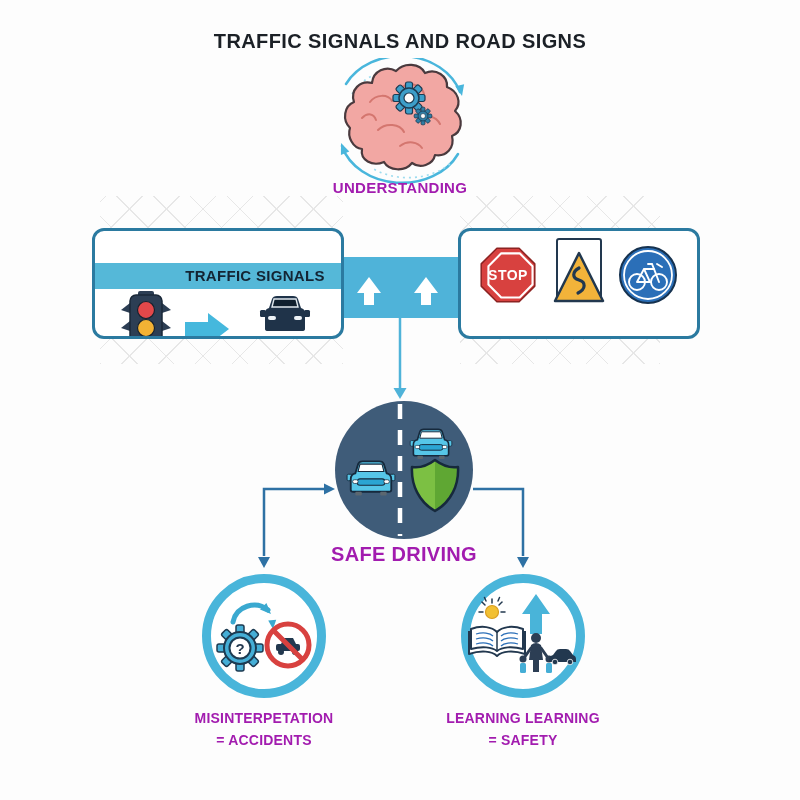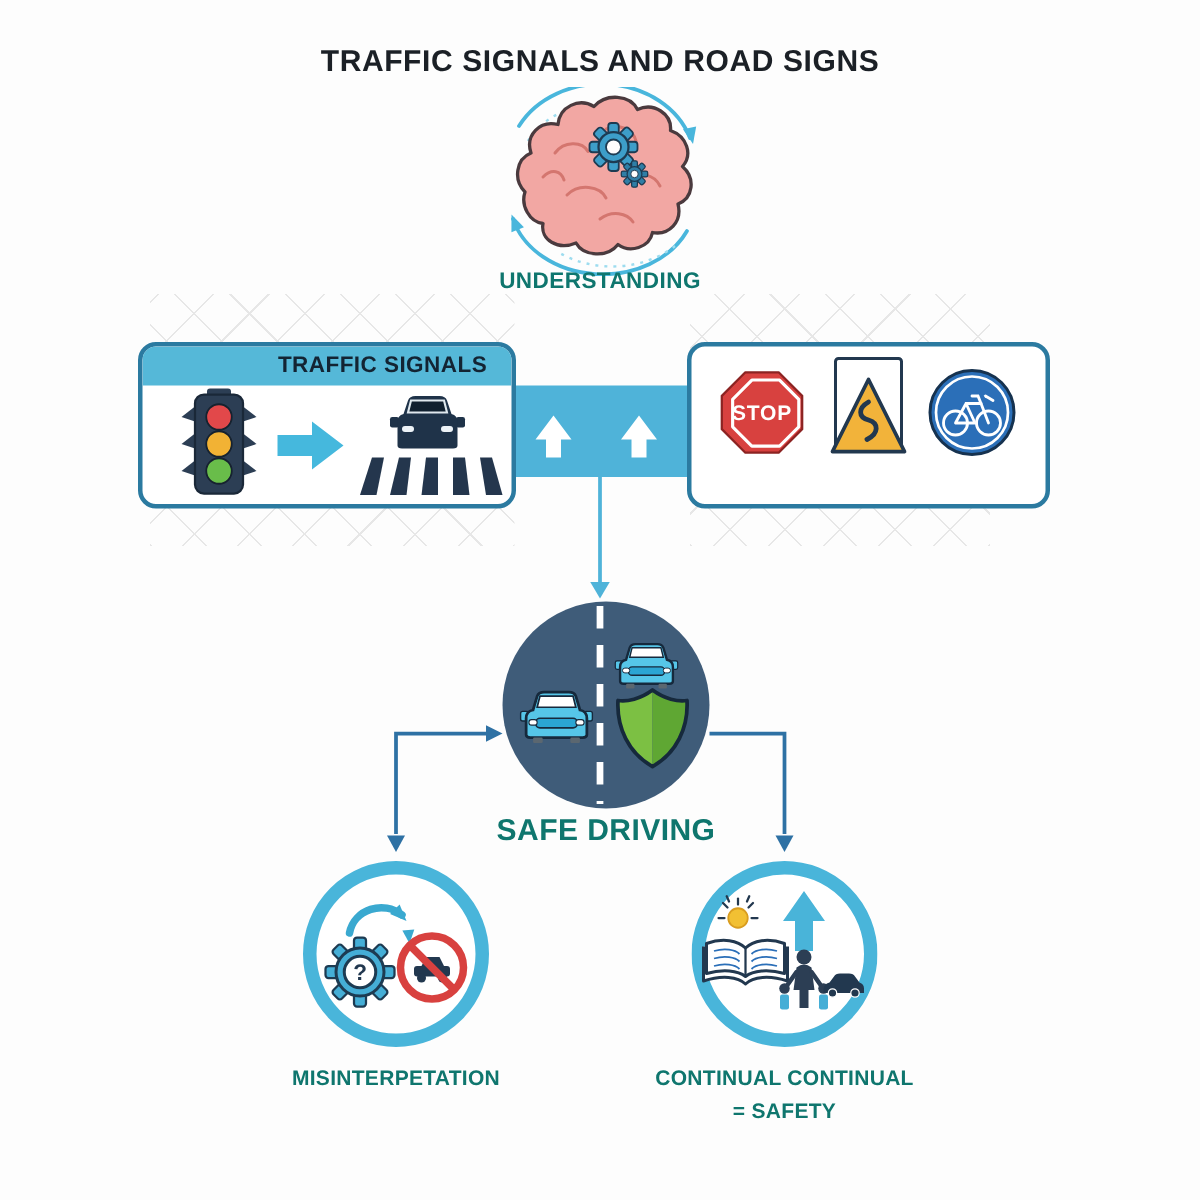--- a/index.html
+++ b/index.html
@@ -13,41 +13,41 @@
     font-size:20px;font-weight:bold;letter-spacing:.4px;color:#1b2026;margin-top:16px;
   }
   .lattice{
     top:196px;height:168px;opacity:.9;
     background-image:
       repeating-linear-gradient(45deg,#e5e5e5 0 1px,transparent 1px 26px),
       repeating-linear-gradient(-45deg,#e5e5e5 0 1px,transparent 1px 26px);
   }
   .lattice.left{left:100px;width:243px;}
   .lattice.right{left:460px;width:200px;}
-  .label{font-weight:bold;color:#0f766e;text-align:center;}
+  .label{font-weight:bold;color:#a21caf;text-align:center;}
   .understanding{left:296px;top:179px;width:208px;font-size:15px;letter-spacing:.3px;}
   .safe-label{left:304px;top:543px;width:200px;font-size:20px;letter-spacing:.3px;}
   .outcome{font-size:14px;line-height:22px;letter-spacing:.2px;}
   .outcome.left{left:154px;top:707px;width:220px;}
   .outcome.right{left:413px;top:707px;width:220px;}
   .band{
     left:344px;top:257px;width:114px;height:61px;background:#4fb3d9;
   }
   .infobox{
     background:#ffffff;border:3px solid #2b7aa0;border-radius:12px;
     overflow:hidden;box-sizing:border-box;
   }
   .infobox.tleft{left:92px;top:228px;width:252px;height:111px;}
   .infobox.tright{left:458px;top:228px;width:242px;height:111px;}
   .infobox .hdr{
     height:26px;line-height:26px;background:#55b8d8;
     font-size:15px;font-weight:bold;color:#132433;letter-spacing:.3px;
     text-align:center;
   }
-  .infobox.tleft .hdr{padding-left:74px;}
+  .infobox.tleft .hdr{padding-left:74px;margin-top:32px;}
   .infobox.tright .hdr{padding-right:88px;}
   .overlay{left:0;top:0;pointer-events:none;}
 </style>
 </head>
 <body>
 
 <div class="canvas">
 
   <div class="abs lattice left"></div>
   <div class="abs lattice right"></div>
@@ -259,20 +259,21 @@
       <path d="M -7,-1 L -4,-7 L 5,-7 L 8,-1 Z" fill="#22384f"></path>
       <rect x="-12" y="-1" width="24" height="7" rx="2" fill="#22384f"></rect>
       <circle cx="-7" cy="7" r="3" fill="#22384f"></circle>
       <circle cx="7" cy="7" r="3" fill="#22384f"></circle>
       <line x1="-13.5" y1="-13.5" x2="13.5" y2="13.5" stroke="#d8413f" stroke-width="5" stroke-linecap="round"></line>
     </g>
   </svg>
 
   <div class="abs label outcome left">
     <div>MISINTERPETATION</div>
+    <div>= ACCIDENTS</div>
   </div>
 
   <svg class="abs" style="left:461px;top:574px" width="124" height="124" viewBox="0 0 124 124">
     <circle cx="62" cy="62" r="57.5" fill="#ffffff" stroke="#49b5da" stroke-width="9"></circle>
 
     <g transform="translate(31,38)">
       <g stroke="#22384f" stroke-width="1.5" stroke-linecap="round">
         <line x1="0" y1="-9" x2="0" y2="-13"></line>
         <line x1="7" y1="-7" x2="10" y2="-10"></line>
         <line x1="-7" y1="-7" x2="-10" y2="-10"></line>
@@ -313,17 +314,17 @@
 
     <g>
       <path d="M 88,86 Q 88,82 92,81 L 95,77 Q 96,75 99,75 L 105,75 Q 108,75 109,77 L 112,81 Q 115,82 115,85
                L 115,88 L 88,88 Z" fill="#22384f"></path>
       <circle cx="94" cy="88" r="2.8" fill="#22384f" stroke="#ffffff" stroke-width="0.8"></circle>
       <circle cx="109" cy="88" r="2.8" fill="#22384f" stroke="#ffffff" stroke-width="0.8"></circle>
     </g>
   </svg>
 
   <div class="abs label outcome right">
-    <div>CONTINUAL CONTINUAL</div>
+    <div>LEARNING LEARNING</div>
     <div>= SAFETY</div>
   </div>
 
 </div>
 
 </body></html>

